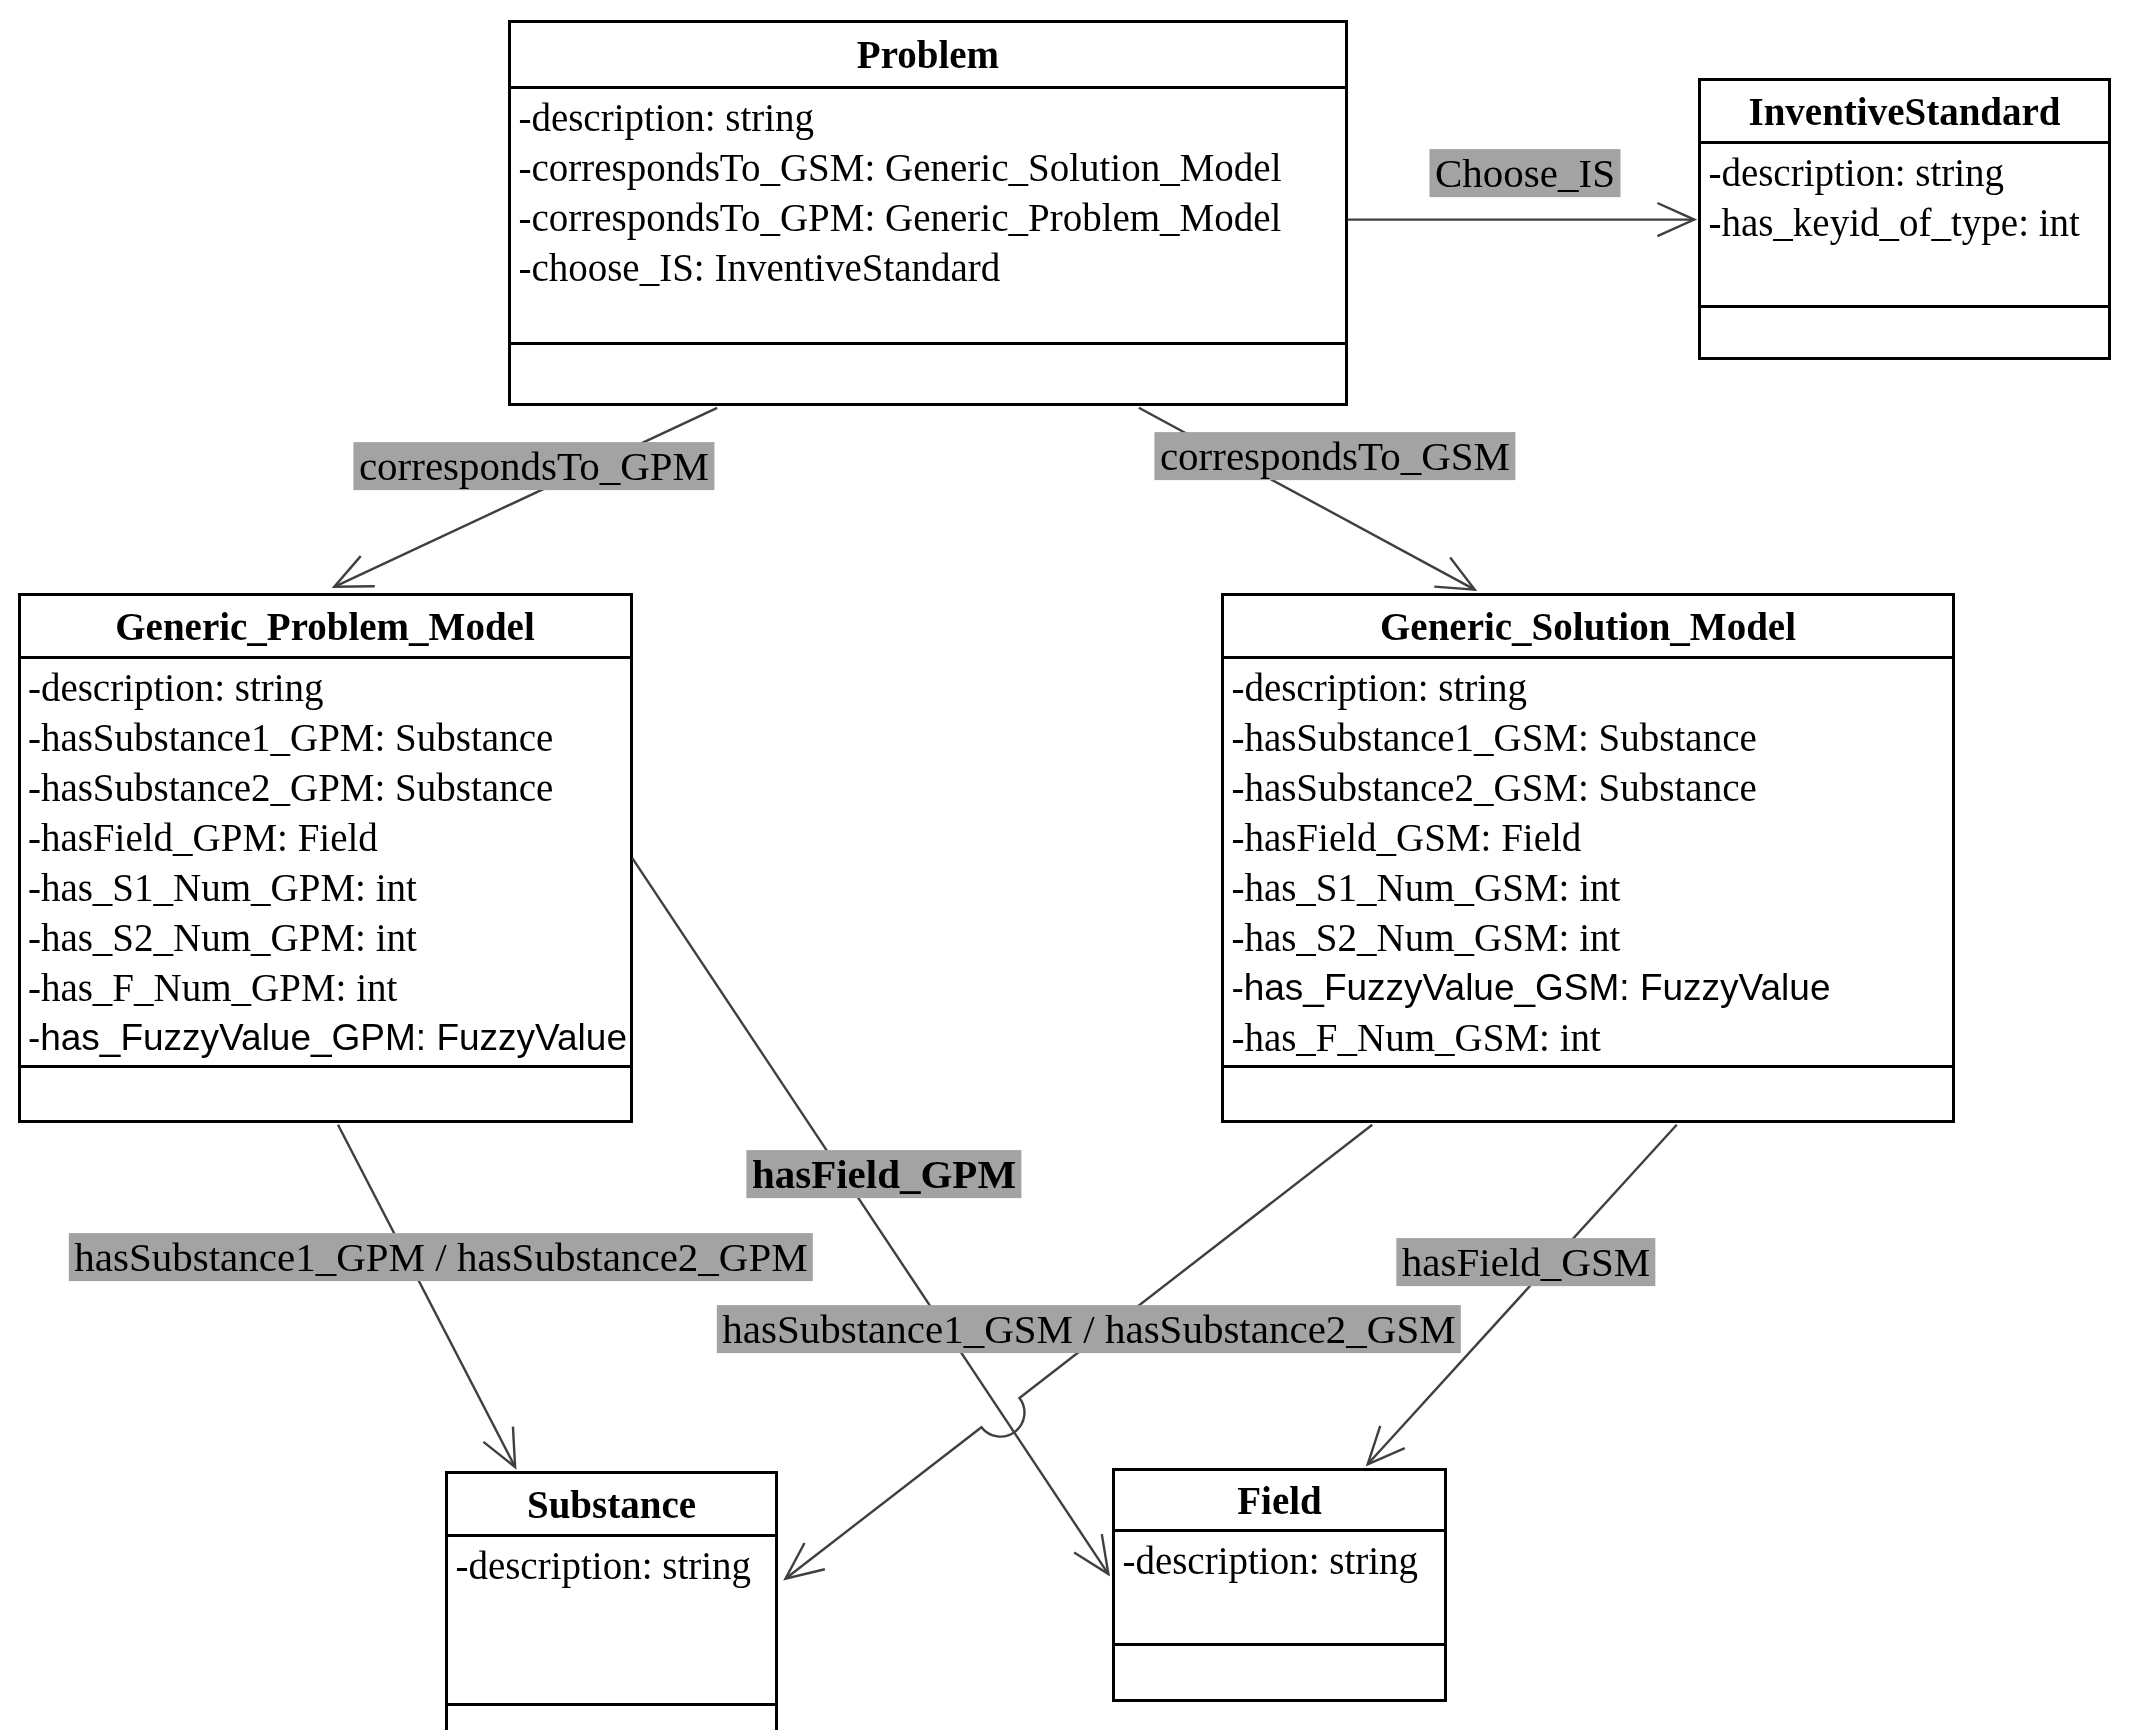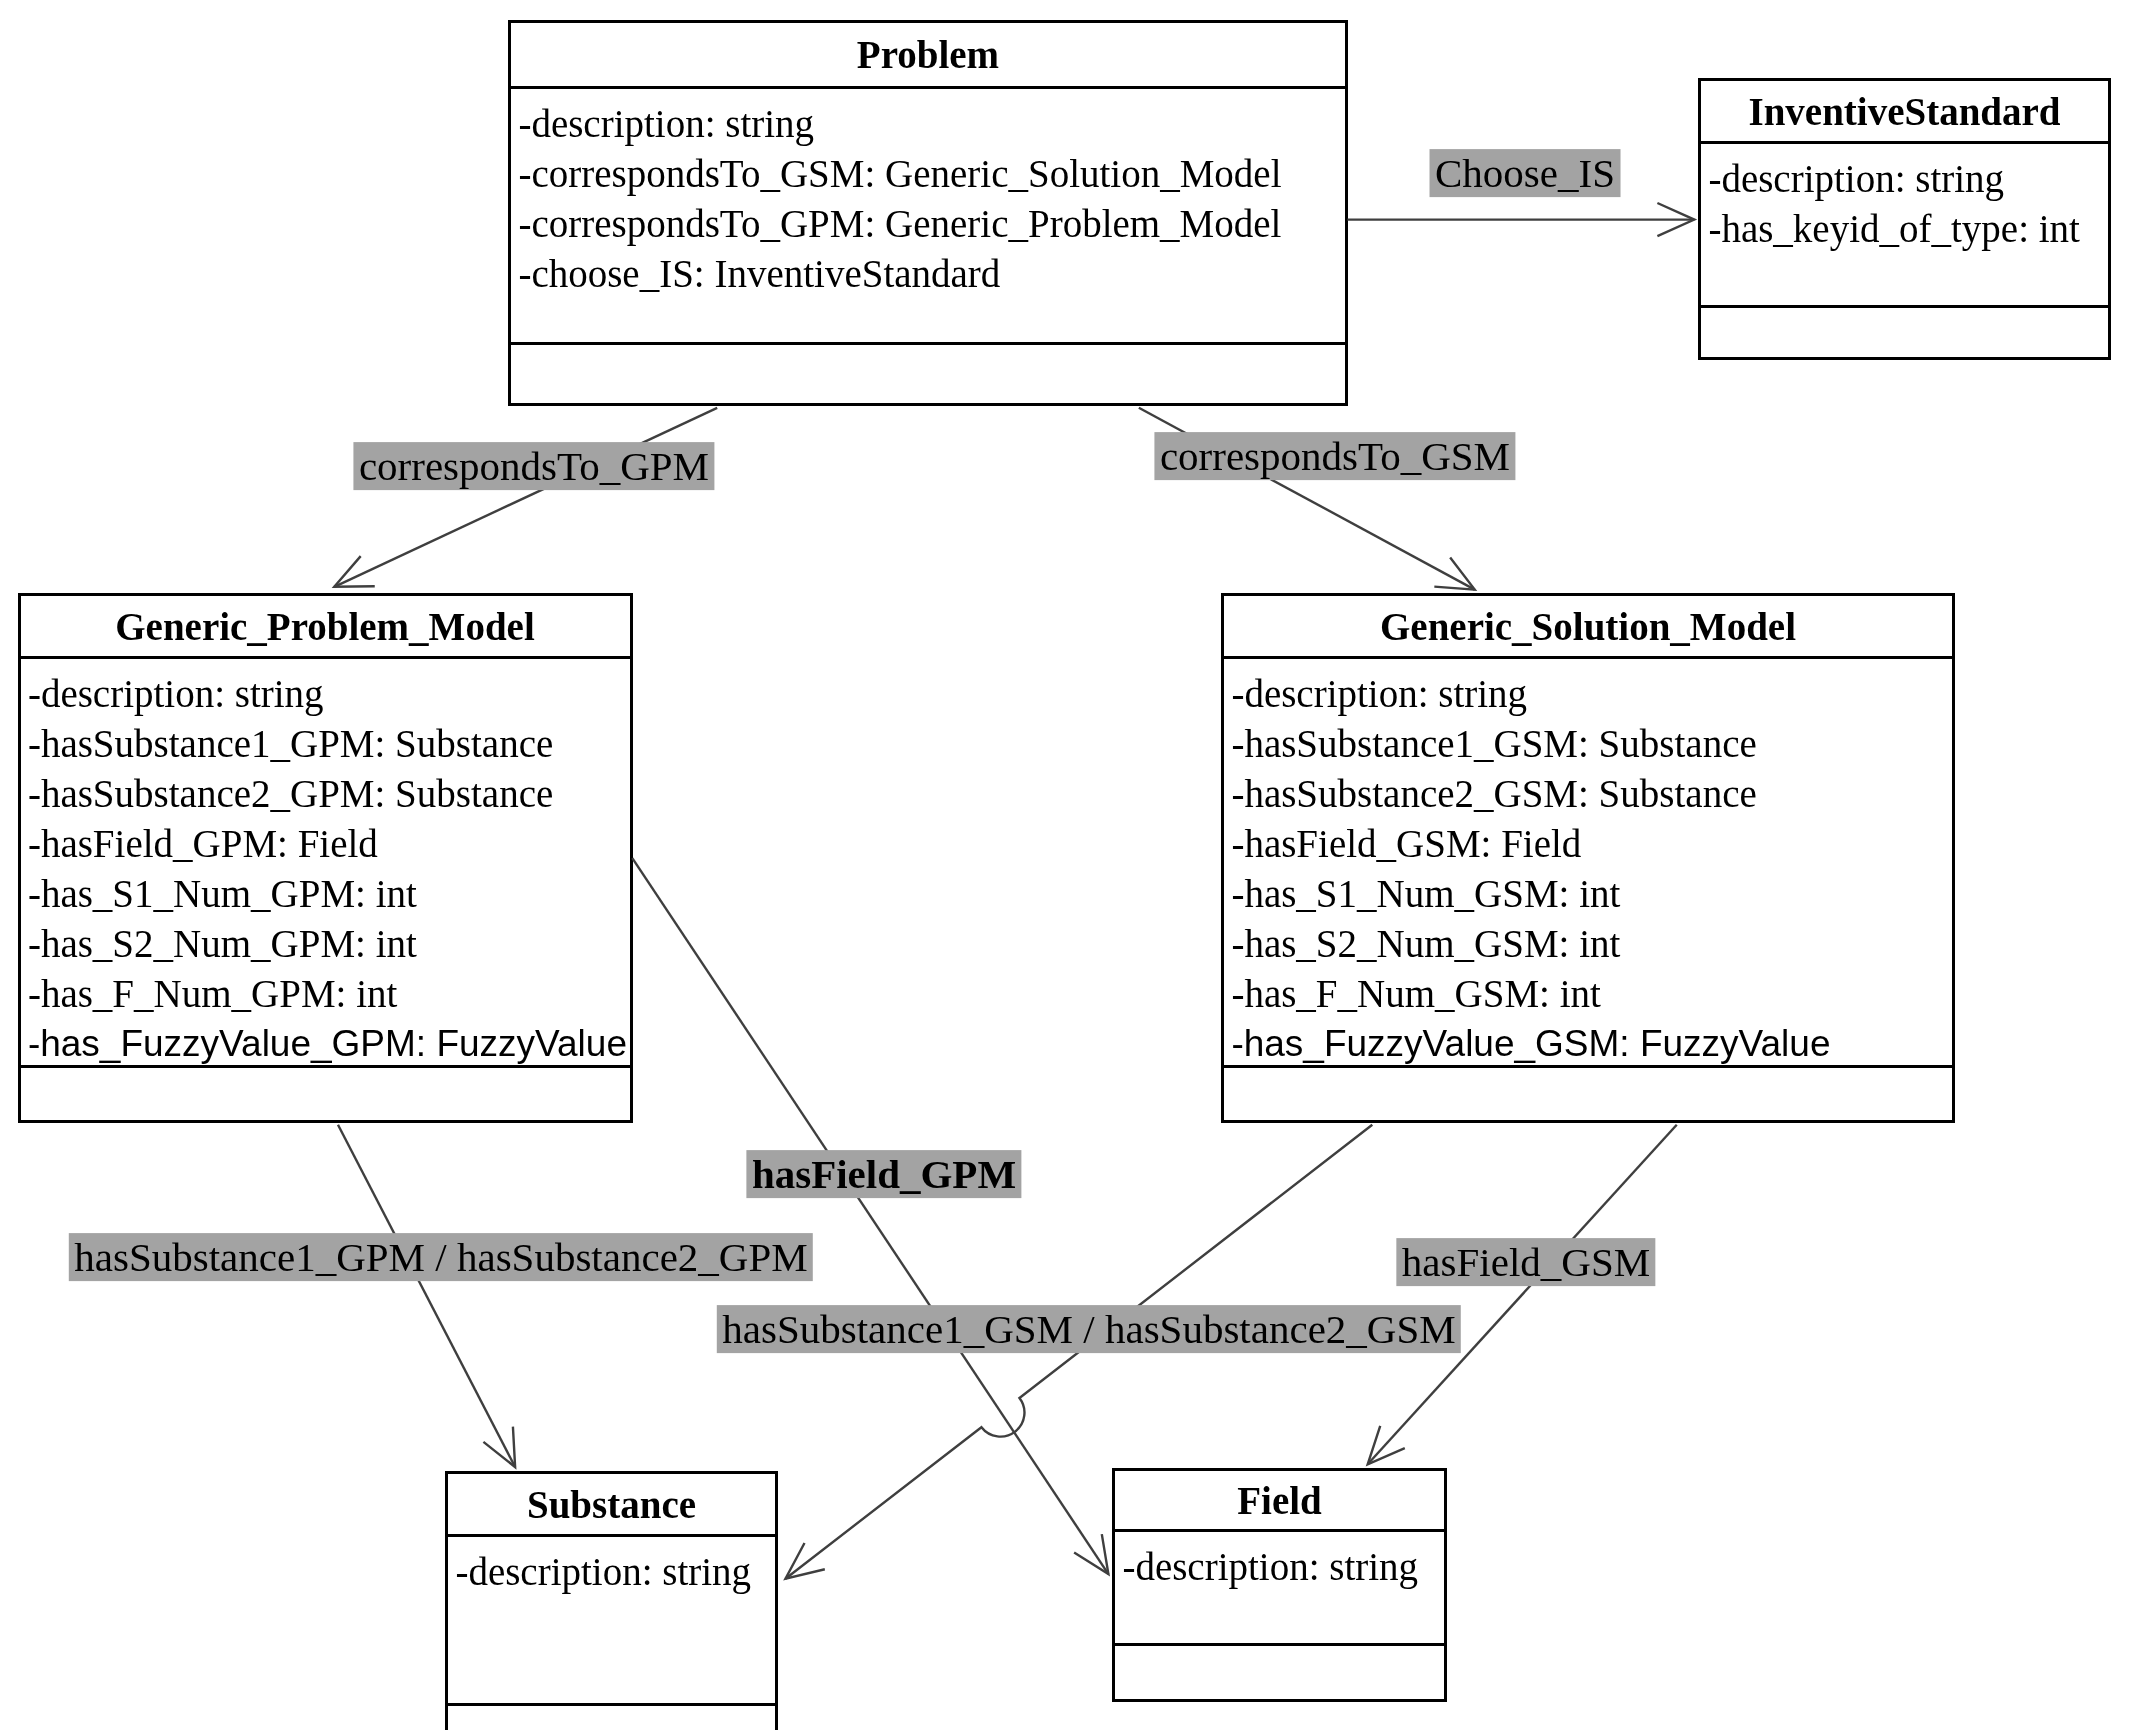--- a/index.html
+++ b/index.html
@@ -26,21 +26,20 @@
     display:flex;align-items:center;justify-content:center;
     border-bottom:3.7px solid #000;
     font-weight:bold;
     font-size:39px;
     flex:0 0 auto;
   }
   .uml-attrs{
     flex:1 1 auto;
     padding:3.7px 0 0 7.4px;
     overflow:hidden;
-    margin-top:6px;
   }
   .attr{
     font-size:39px;
     line-height:50px;
     white-space:nowrap;
   }
   .attr.sans{
     font-family:"Liberation Sans","DejaVu Sans",sans-serif;
     font-size:37px;
   }
@@ -149,22 +148,22 @@
 
   <div class="uml-box" id="box-gsm">
     <div class="uml-title">Generic_Solution_Model</div>
     <div class="uml-attrs">
       <div class="attr">-description: string</div>
       <div class="attr">-hasSubstance1_GSM: Substance</div>
       <div class="attr">-hasSubstance2_GSM: Substance</div>
       <div class="attr">-hasField_GSM: Field</div>
       <div class="attr">-has_S1_Num_GSM: int</div>
       <div class="attr">-has_S2_Num_GSM: int</div>
+      <div class="attr sans">-has_FuzzyValue_GSM: FuzzyValue</div>
       <div class="attr">-has_F_Num_GSM: int</div>
-      <div class="attr sans">-has_FuzzyValue_GSM: FuzzyValue</div>
     </div>
     <div class="uml-empty"></div>
   </div>
 
   <div class="uml-box" id="box-substance">
     <div class="uml-title">Substance</div>
     <div class="uml-attrs">
       <div class="attr">-description: string</div>
     </div>
     <div class="uml-empty"></div>

